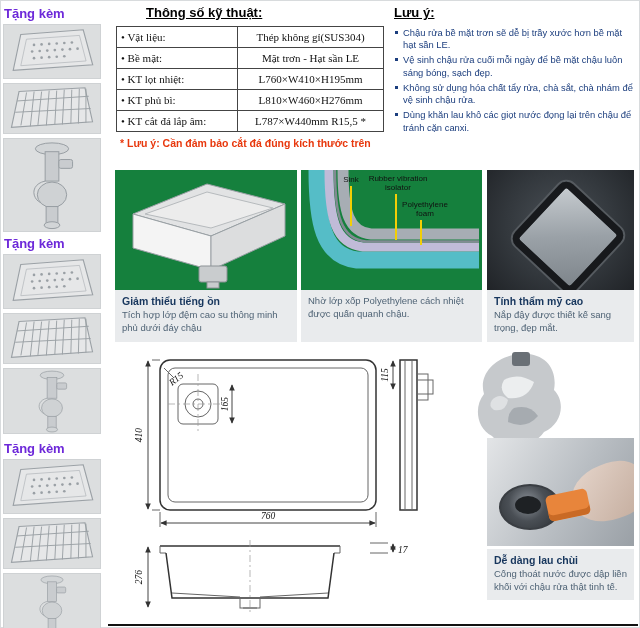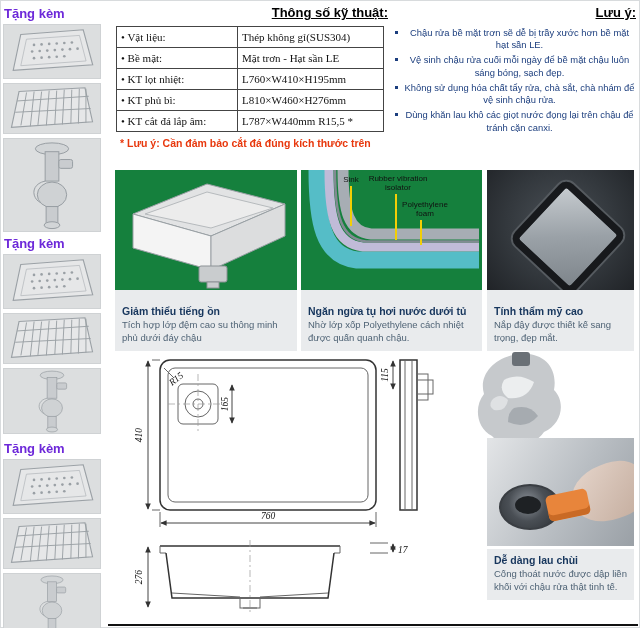--- a/index.html
+++ b/index.html
@@ -8,48 +8,48 @@
 
   
   .sidebar{position:absolute;left:0;top:0;width:106px;height:628px;}
   .gift-group{position:absolute;left:3px;width:100px;}
   .gift-label{font-size:13px;font-weight:bold;color:#6d28d9;margin:0 0 3px 1px;}
   .gift-box{width:98px;background:#dcdedf;margin-bottom:4px;border:1px solid #cfd2d4;box-sizing:border-box;}
   .gift-box svg{display:block;width:100%;height:100%;}
 
   
   .specs{position:absolute;left:116px;top:5px;width:272px;}
-  .sec-title{font-size:13px;font-weight:bold;text-decoration:underline;color:#000;margin:0;text-align:right;}
+  .sec-title{font-size:13px;font-weight:bold;text-decoration:underline;color:#000;margin:0;}
   .specs .sec-title{margin-left:30px;}
   .spec-table{border-collapse:collapse;margin-top:6px;width:268px;
               font-family:"Liberation Serif",serif;font-size:11px;color:#111;}
   .spec-table td{border:1px solid #444;padding:2px 4px;height:16px;}
   .spec-table td.lbl{width:112px;}
-  .spec-table td.val{text-align:left;}
+  .spec-table td.val{text-align:center;}
   .spec-note{margin:5px 0 0 4px;font-size:10.5px;font-weight:bold;color:#e8380d;}
 
   
   .notes{position:absolute;left:394px;top:5px;width:242px;}
-  .notes ul{list-style:none;margin:7px 0 0;padding:0;text-align:center;}
+  .notes ul{list-style:none;margin:7px 0 0;padding:0;}
   .notes li{position:relative;padding-left:9px;font-size:9.4px;line-height:1.3;color:#1c3e7e;margin-bottom:3px;}
   .notes li::before{content:"";position:absolute;left:1px;top:4px;width:3px;height:3px;background:#1c3e7e;}
 
   
   .card{position:absolute;top:170px;}
   #card1{left:115px;width:182px;}
   #card2{left:301px;width:181px;}
   #card3{left:487px;width:147px;}
   .card-img{height:120px;background:#15803d;position:relative;overflow:hidden;}
   .card-img svg{display:block;width:100%;height:100%;}
   #card3 .card-img{background:radial-gradient(circle at 50% 45%,#4a5056 0%,#33383d 55%,#202327 100%);}
   .drain-square{position:absolute;left:50%;top:50%;width:70px;height:70px;margin:-35px 0 0 -35px;
                 transform:rotate(43deg);border-radius:10px;
                 background:linear-gradient(135deg,#c6cbcf 0%,#9aa1a7 50%,#7e858b 100%);
                 border:7px solid #17191c;box-shadow:0 0 0 2px #555a5f;}
-  .card-cap{background:#e9ebed;padding:15px 7px 7px;min-height:52px;box-sizing:border-box;}
+  .card-cap{background:#e9ebed;padding:5px 7px 7px;min-height:52px;box-sizing:border-box;}
   .cap-title{font-size:10.5px;font-weight:bold;color:#17365d;margin:0 0 2px;}
   .cap-desc{font-size:9.5px;line-height:1.32;color:#4f6375;margin:0;}
 
   
   .drawing{position:absolute;left:110px;top:346px;}
   .drawing .ln1{stroke:#666;stroke-width:1;fill:none;}
   .drawing .ln2{stroke:#333;stroke-width:1.5;fill:none;}
   .drawing .cl{stroke:#999;stroke-width:.7;fill:none;stroke-dasharray:7 3 2 3;}
   .drawing .dl{stroke:#444;stroke-width:1;fill:none;}
   .drawing .dim{font-family:"Liberation Serif",serif;font-style:italic;font-size:9.5px;fill:#111;}
@@ -245,21 +245,20 @@
         <line class="yl" x1="95" y1="24" x2="95" y2="70"></line>
         <line class="yl" x1="120" y1="50" x2="120" y2="75"></line>
         <text class="dg-label" x="50" y="12" text-anchor="middle">Sink</text>
         <text class="dg-label" x="97" y="11" text-anchor="middle">Rubber vibration</text>
         <text class="dg-label" x="97" y="20" text-anchor="middle">isolator</text>
         <text class="dg-label" x="124" y="37" text-anchor="middle">Polyethylene</text>
         <text class="dg-label" x="124" y="46" text-anchor="middle">foam</text>
       </svg>
     </div>
     <div class="card-cap">
-      <p class="cap-title">Ngăn ngừa tụ hơi nước dưới tủ</p>
       <p class="cap-desc">Nhờ lớp xốp Polyethylene cách nhiệt được quấn quanh chậu.</p>
     </div>
   </div>
 
   <div class="card" id="card3">
     <div class="card-img">
       <div class="drain-square"></div>
     </div>
     <div class="card-cap">
       <p class="cap-title">Tính thẩm mỹ cao</p>

